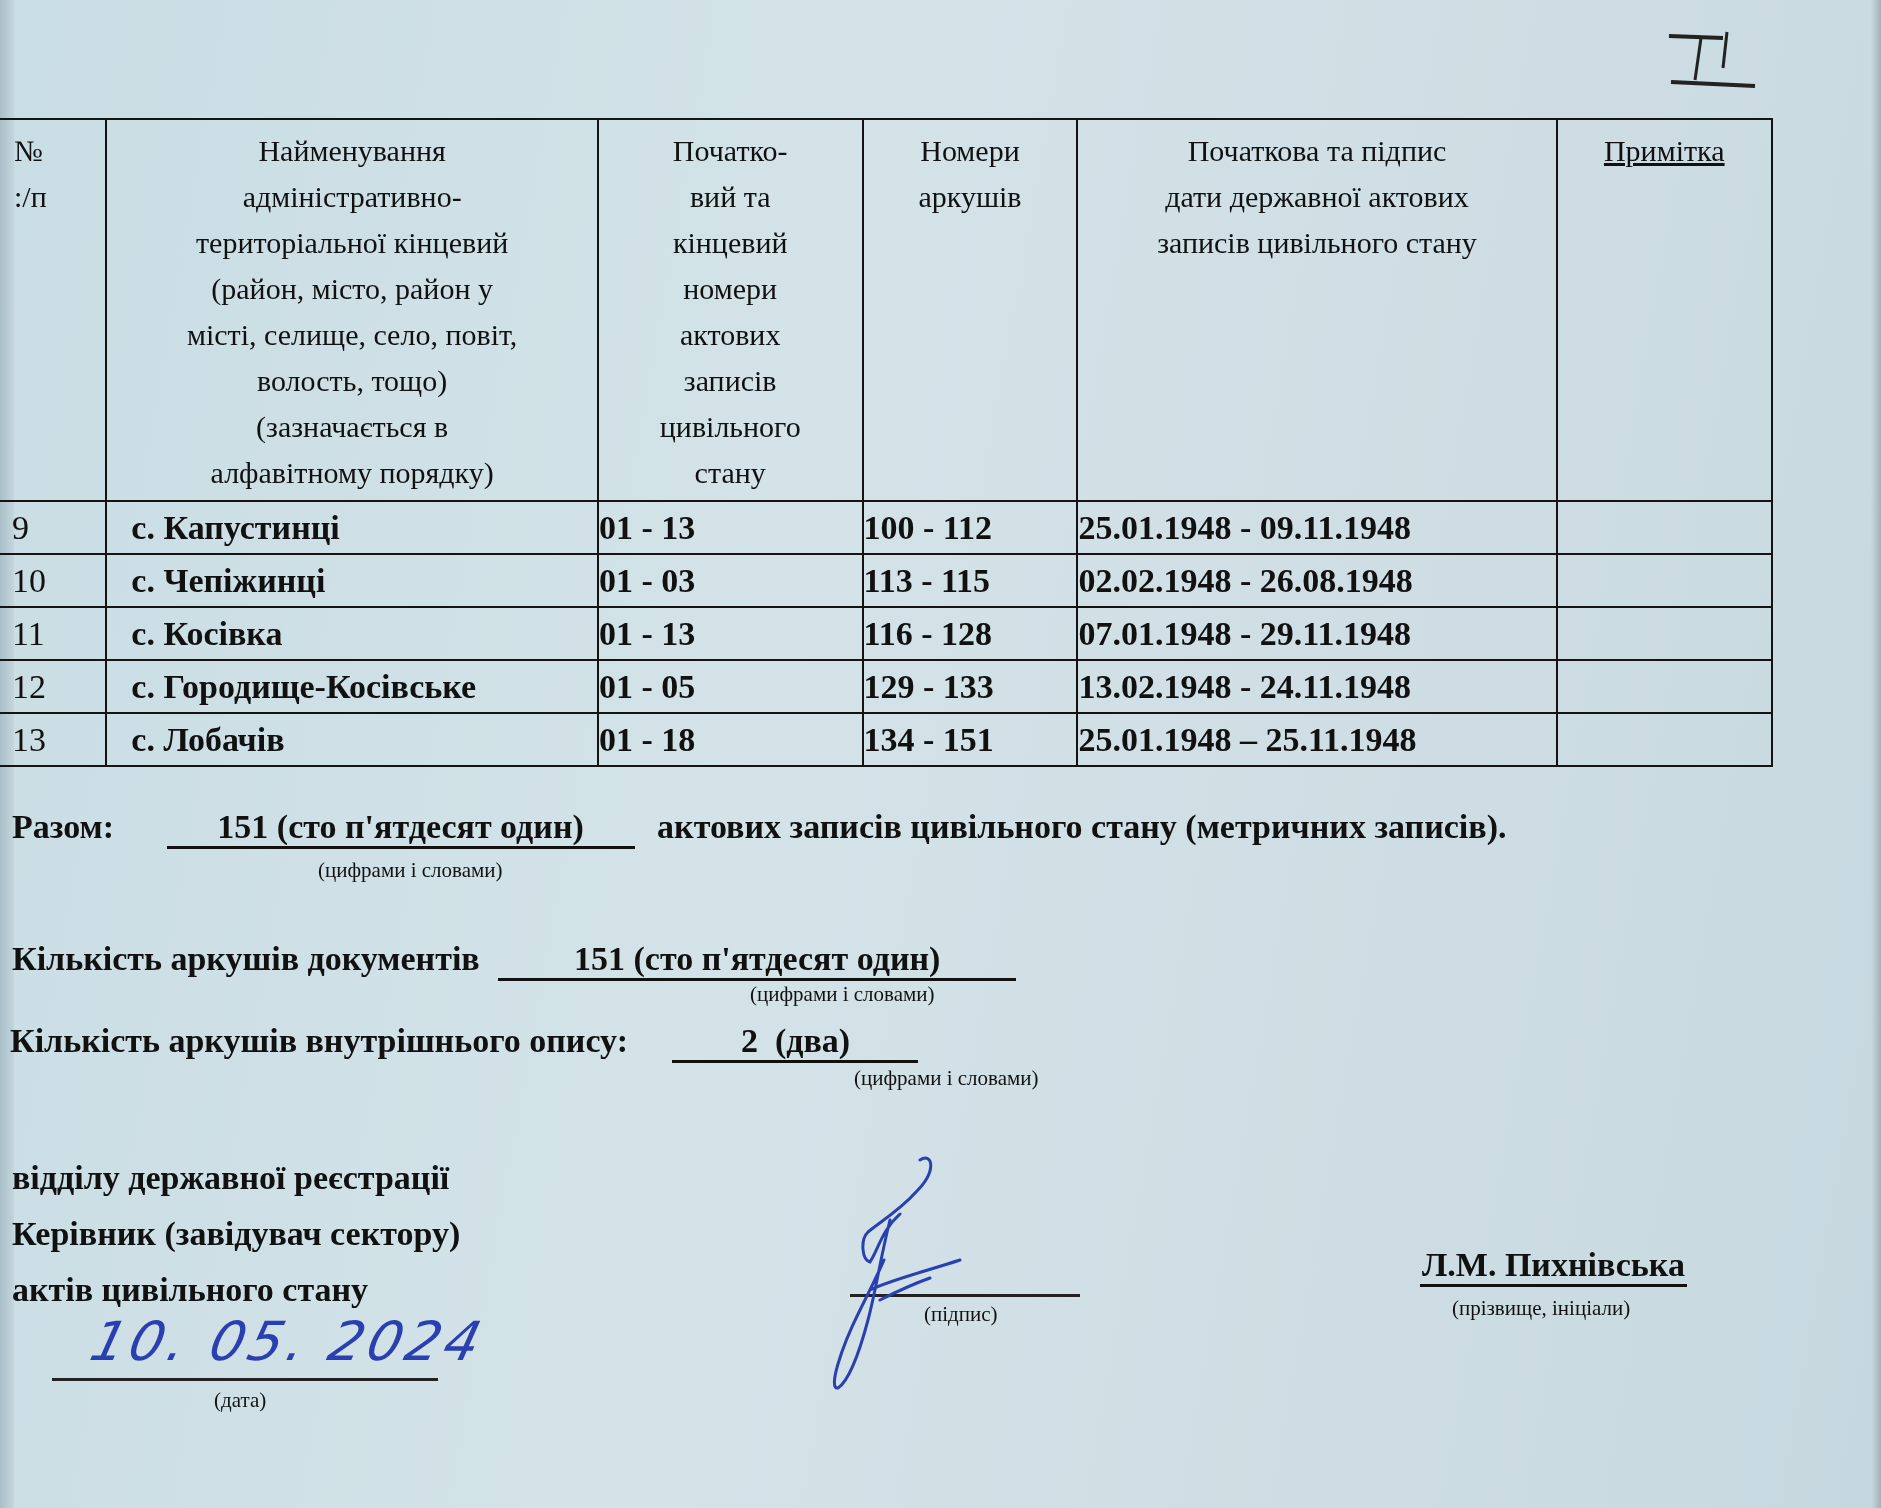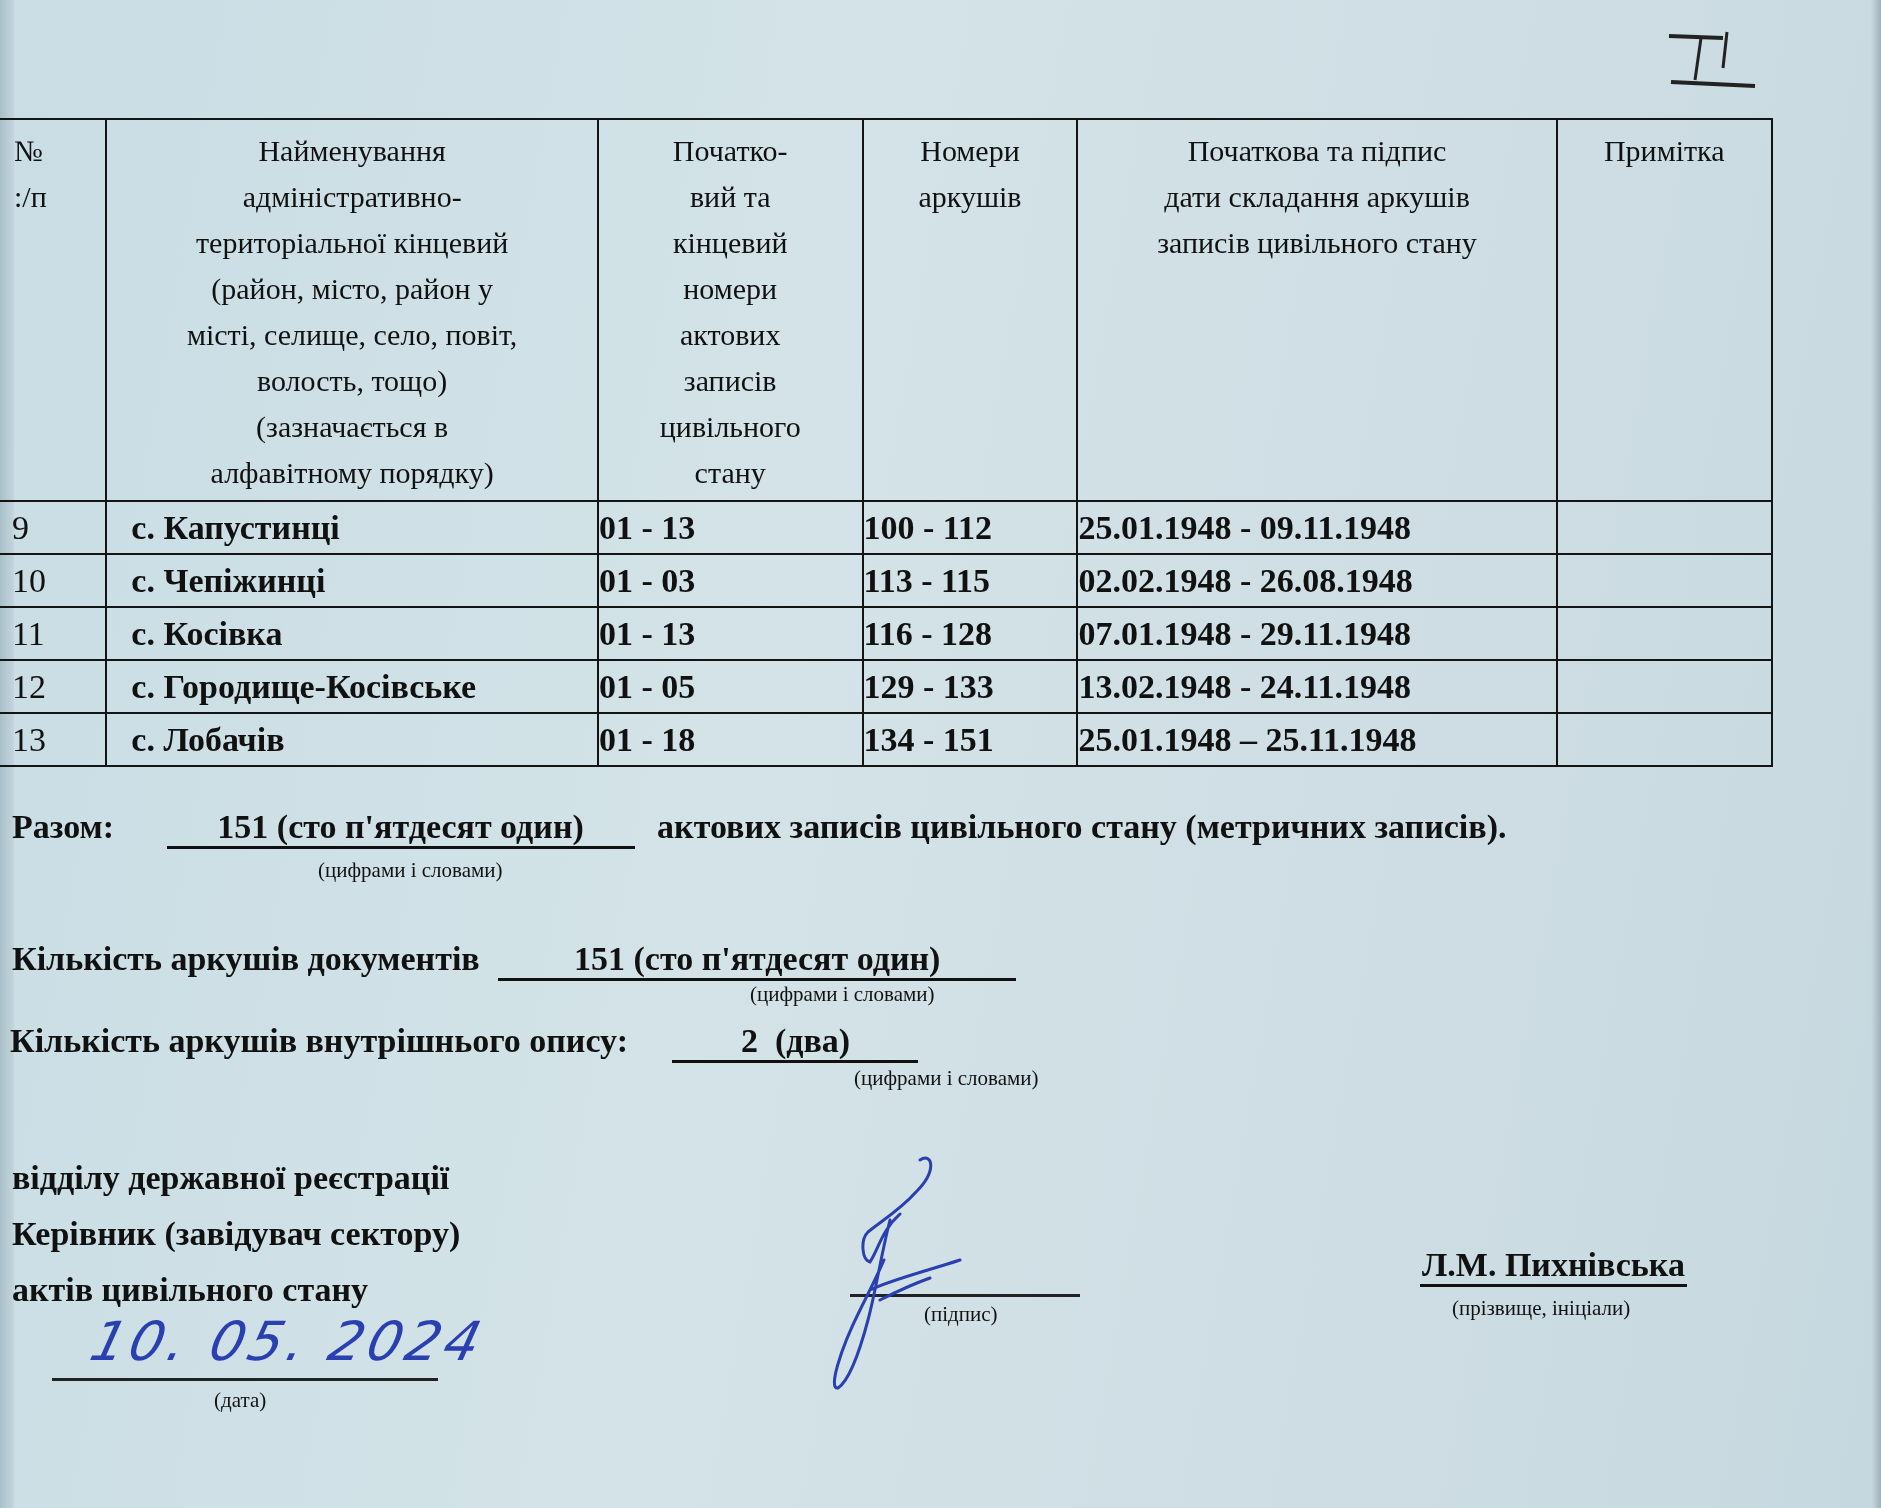--- a/index.html
+++ b/index.html
@@ -43,21 +43,21 @@
     font-size:34px;
     font-weight:bold;
     height:51px;
     line-height:51px;
     text-align:left;
     font-family: "Liberation Serif", serif;
   }
   table.register td.num { text-align:left; padding-left:14px; font-weight:normal; }
   table.register td.name { text-align:left; padding-left:24px; }
   .c1 { width:93px; } .c2 { width:497px; } .c3 { width:266px; }
-  .c4 { width:216px; } .c5 { width:486px; } .c6 { width:216px; }
+  .c4 { width:216px; } .c5 { width:486px; } .c6 { width:216px;text-decoration:underline; }
 
   .footer-line {
     position:absolute; font-weight:bold; font-size:34px; white-space:nowrap;
     font-family: "Liberation Serif", serif;
   }
   .fill {
     display:inline-block; border-bottom:3px solid #111; text-align:center;
     padding:0 4px;
   }
   .hint {
@@ -110,21 +110,21 @@
         <div>записів</div>
         <div>цивільного</div>
         <div>стану</div>
       </th>
       <th class="c4">
         <div>Номери</div>
         <div>аркушів</div>
       </th>
       <th class="c5">
         <div>Початкова та підпис</div>
-        <div>дати складання аркушів</div>
+        <div>дати державної актових</div>
         <div>записів цивільного стану</div>
       </th>
       <th class="c6">
         <div>Примітка</div>
       </th>
     </tr>
   </thead>
   <tbody>
     <tr>
       <td class="num">9</td>

